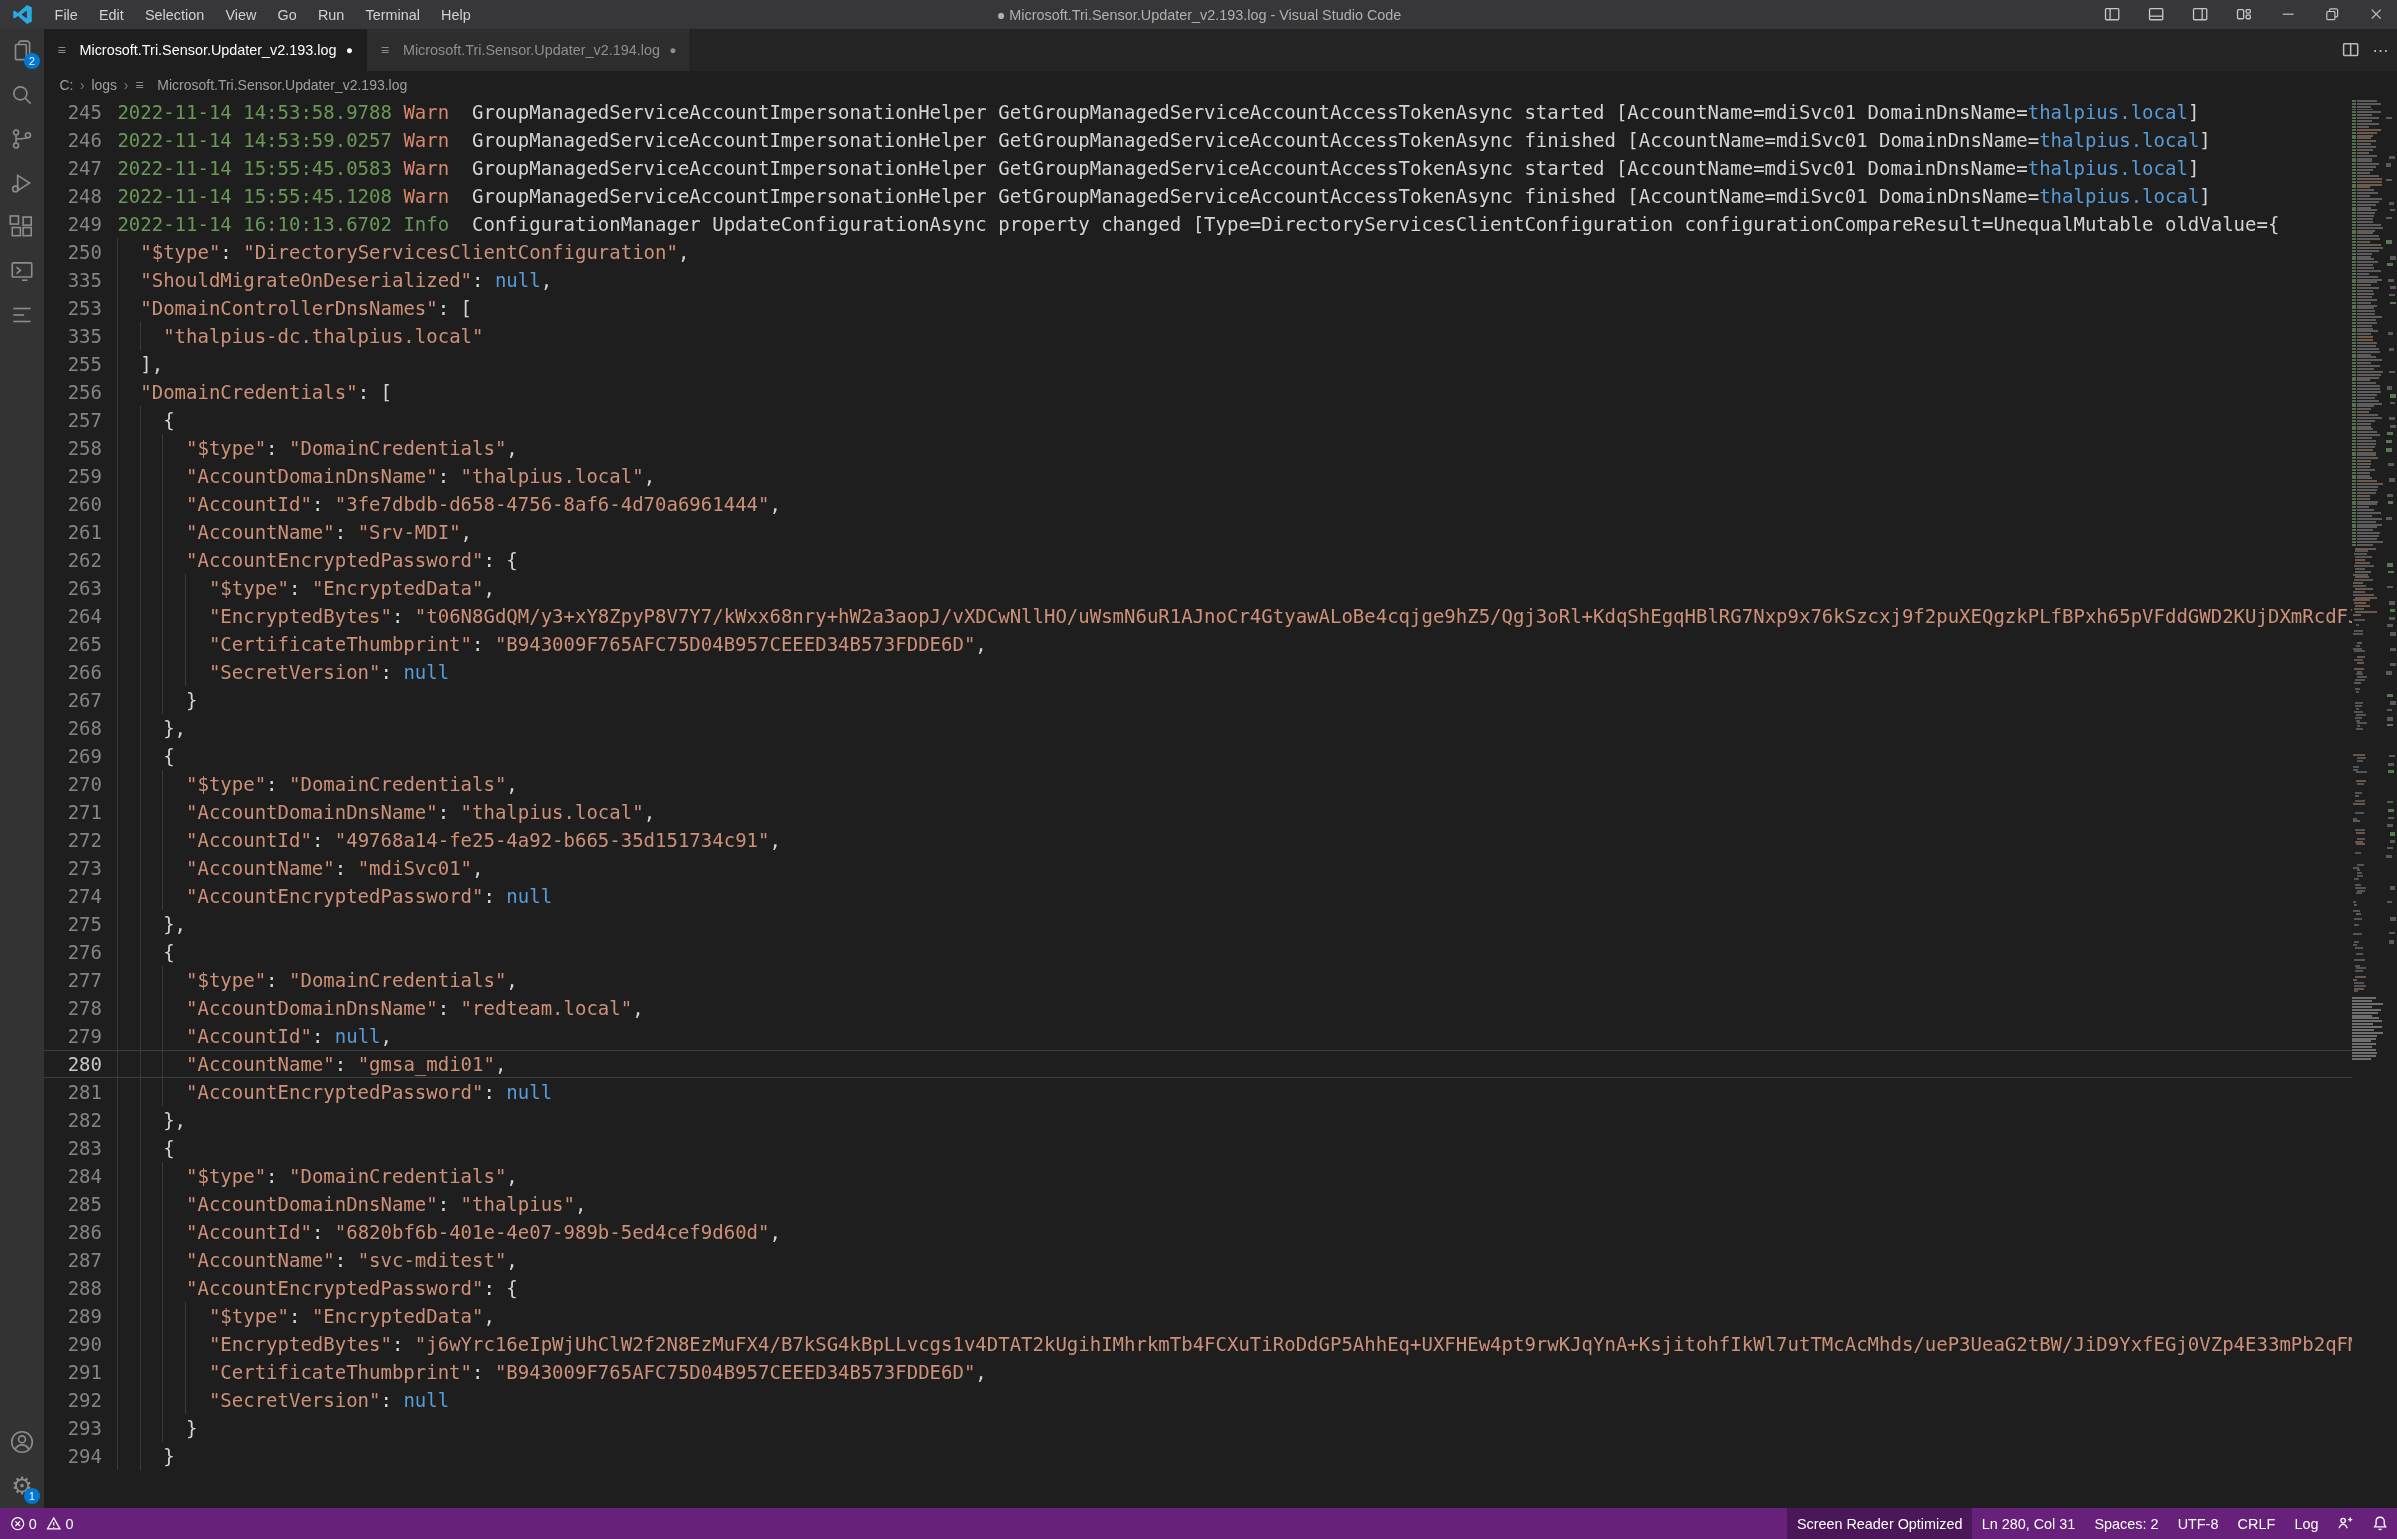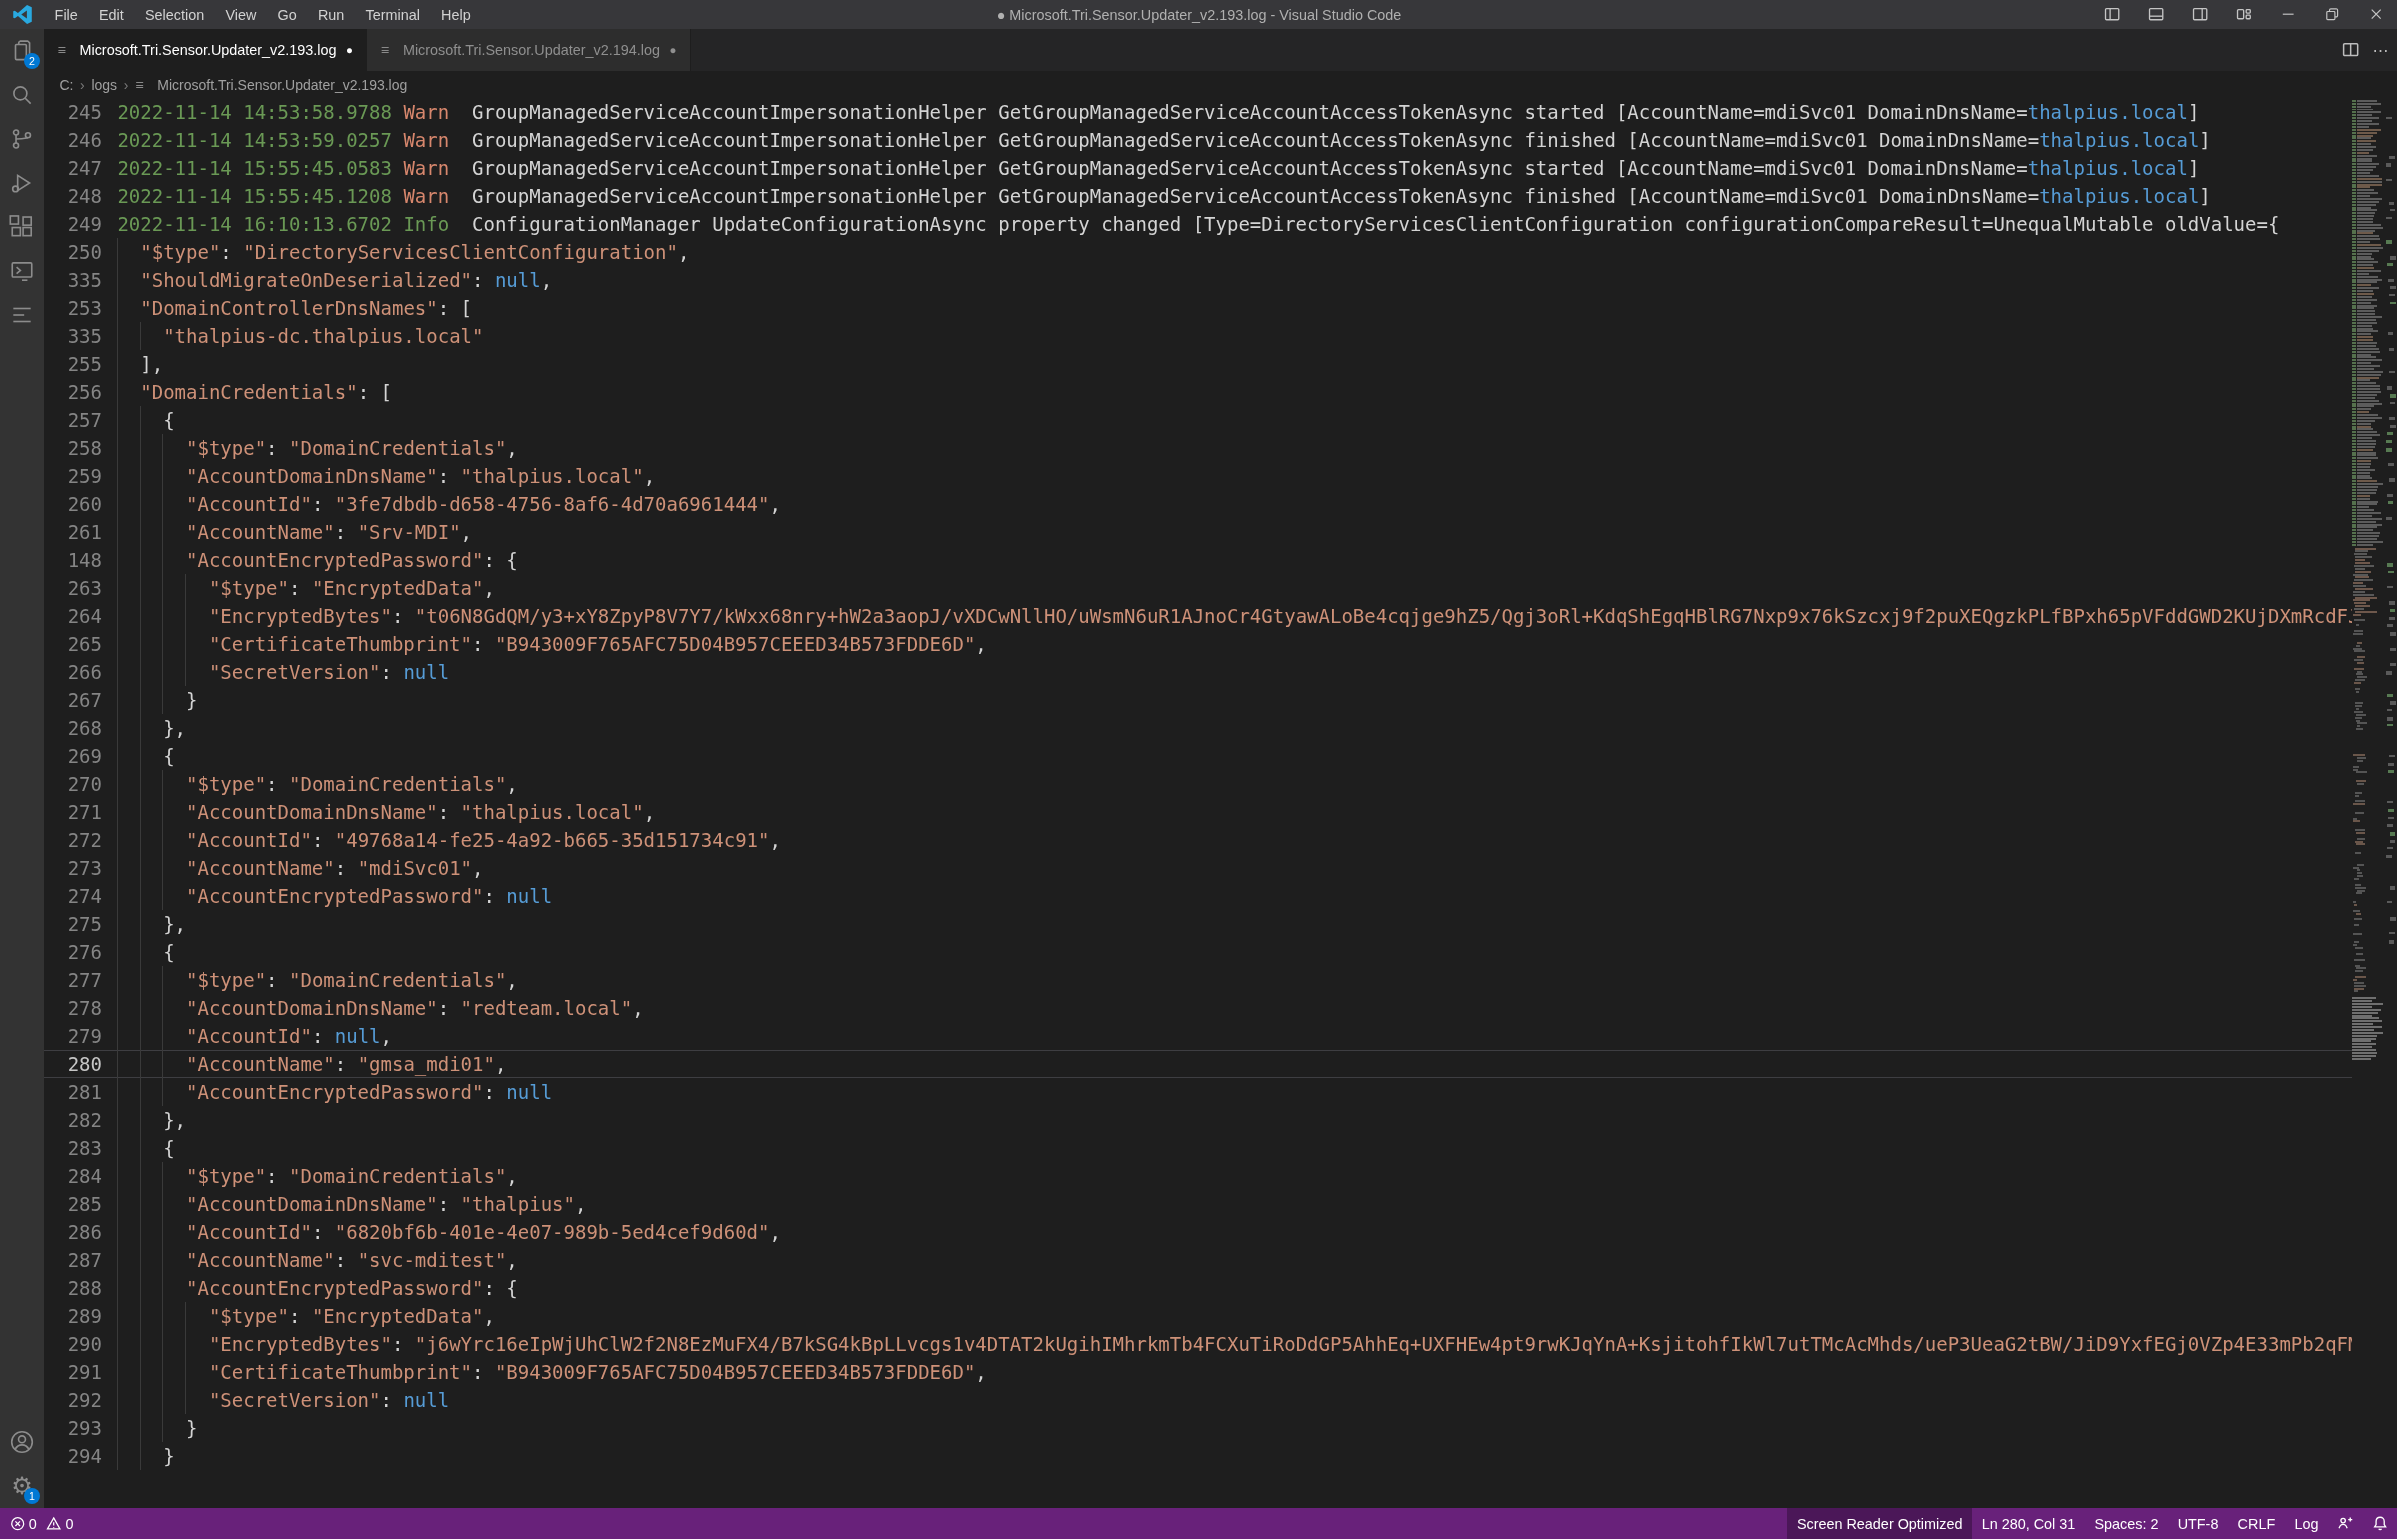--- a/index.html
+++ b/index.html
@@ -255,21 +255,21 @@
             <div class="row"><div class="guide" style="left: 73px;"></div><div class="ln">335</div><div class="gpad"></div><div class="code"><span class="tk-w">  </span><span class="tk-s">"ShouldMigrateOnDeserialized"</span><span class="tk-w">: </span><span class="tk-k">null</span><span class="tk-w">,</span></div></div>
             <div class="row"><div class="guide" style="left: 73px;"></div><div class="ln">253</div><div class="gpad"></div><div class="code"><span class="tk-w">  </span><span class="tk-s">"DomainControllerDnsNames"</span><span class="tk-w">: [</span></div></div>
             <div class="row"><div class="guide" style="left: 73px;"></div><div class="guide" style="left: 96px;"></div><div class="ln">335</div><div class="gpad"></div><div class="code"><span class="tk-w">    </span><span class="tk-s">"thalpius-dc.thalpius.local"</span></div></div>
             <div class="row"><div class="guide" style="left: 73px;"></div><div class="ln">255</div><div class="gpad"></div><div class="code"><span class="tk-w">  ],</span></div></div>
             <div class="row"><div class="guide" style="left: 73px;"></div><div class="ln">256</div><div class="gpad"></div><div class="code"><span class="tk-w">  </span><span class="tk-s">"DomainCredentials"</span><span class="tk-w">: [</span></div></div>
             <div class="row"><div class="guide" style="left: 73px;"></div><div class="guide" style="left: 96px;"></div><div class="ln">257</div><div class="gpad"></div><div class="code"><span class="tk-w">    {</span></div></div>
             <div class="row"><div class="guide" style="left: 73px;"></div><div class="guide" style="left: 96px;"></div><div class="guide" style="left: 118px;"></div><div class="ln">258</div><div class="gpad"></div><div class="code"><span class="tk-w">      </span><span class="tk-s">"$type"</span><span class="tk-w">: </span><span class="tk-s">"DomainCredentials"</span><span class="tk-w">,</span></div></div>
             <div class="row"><div class="guide" style="left: 73px;"></div><div class="guide" style="left: 96px;"></div><div class="guide" style="left: 118px;"></div><div class="ln">259</div><div class="gpad"></div><div class="code"><span class="tk-w">      </span><span class="tk-s">"AccountDomainDnsName"</span><span class="tk-w">: </span><span class="tk-s">"thalpius.local"</span><span class="tk-w">,</span></div></div>
             <div class="row"><div class="guide" style="left: 73px;"></div><div class="guide" style="left: 96px;"></div><div class="guide" style="left: 118px;"></div><div class="ln">260</div><div class="gpad"></div><div class="code"><span class="tk-w">      </span><span class="tk-s">"AccountId"</span><span class="tk-w">: </span><span class="tk-s">"3fe7dbdb-d658-4756-8af6-4d70a6961444"</span><span class="tk-w">,</span></div></div>
             <div class="row"><div class="guide" style="left: 73px;"></div><div class="guide" style="left: 96px;"></div><div class="guide" style="left: 118px;"></div><div class="ln">261</div><div class="gpad"></div><div class="code"><span class="tk-w">      </span><span class="tk-s">"AccountName"</span><span class="tk-w">: </span><span class="tk-s">"Srv-MDI"</span><span class="tk-w">,</span></div></div>
-            <div class="row"><div class="guide" style="left: 73px;"></div><div class="guide" style="left: 96px;"></div><div class="guide" style="left: 118px;"></div><div class="ln">148</div><div class="gpad"></div><div class="code"><span class="tk-w">      </span><span class="tk-s">"AccountEncryptedPassword"</span><span class="tk-w">: {</span></div></div>
+            <div class="row"><div class="guide" style="left: 73px;"></div><div class="guide" style="left: 96px;"></div><div class="guide" style="left: 118px;"></div><div class="ln">262</div><div class="gpad"></div><div class="code"><span class="tk-w">      </span><span class="tk-s">"AccountEncryptedPassword"</span><span class="tk-w">: {</span></div></div>
             <div class="row"><div class="guide" style="left: 73px;"></div><div class="guide" style="left: 96px;"></div><div class="guide" style="left: 118px;"></div><div class="guide" style="left: 141px;"></div><div class="ln">263</div><div class="gpad"></div><div class="code"><span class="tk-w">        </span><span class="tk-s">"$type"</span><span class="tk-w">: </span><span class="tk-s">"EncryptedData"</span><span class="tk-w">,</span></div></div>
             <div class="row"><div class="guide" style="left: 73px;"></div><div class="guide" style="left: 96px;"></div><div class="guide" style="left: 118px;"></div><div class="guide" style="left: 141px;"></div><div class="ln">264</div><div class="gpad"></div><div class="code"><span class="tk-w">        </span><span class="tk-s">"EncryptedBytes"</span><span class="tk-w">: </span><span class="tk-s">"t06N8GdQM/y3+xY8ZpyP8V7Y7/kWxx68nry+hW2a3aopJ/vXDCwNllHO/uWsmN6uR1AJnoCr4GtyawALoBe4cqjge9hZ5/Qgj3oRl+KdqShEgqHBlRG7Nxp9x76kSzcxj9f2puXEQgzkPLfBPxh65pVFddGWD2KUjDXmRcdFJtvsA2oqM4t0FpVhNz"</span></div></div>
             <div class="row"><div class="guide" style="left: 73px;"></div><div class="guide" style="left: 96px;"></div><div class="guide" style="left: 118px;"></div><div class="guide" style="left: 141px;"></div><div class="ln">265</div><div class="gpad"></div><div class="code"><span class="tk-w">        </span><span class="tk-s">"CertificateThumbprint"</span><span class="tk-w">: </span><span class="tk-s">"B943009F765AFC75D04B957CEEED34B573FDDE6D"</span><span class="tk-w">,</span></div></div>
             <div class="row"><div class="guide" style="left: 73px;"></div><div class="guide" style="left: 96px;"></div><div class="guide" style="left: 118px;"></div><div class="guide" style="left: 141px;"></div><div class="ln">266</div><div class="gpad"></div><div class="code"><span class="tk-w">        </span><span class="tk-s">"SecretVersion"</span><span class="tk-w">: </span><span class="tk-k">null</span></div></div>
             <div class="row"><div class="guide" style="left: 73px;"></div><div class="guide" style="left: 96px;"></div><div class="guide" style="left: 118px;"></div><div class="ln">267</div><div class="gpad"></div><div class="code"><span class="tk-w">      }</span></div></div>
             <div class="row"><div class="guide" style="left: 73px;"></div><div class="guide" style="left: 96px;"></div><div class="ln">268</div><div class="gpad"></div><div class="code"><span class="tk-w">    },</span></div></div>
             <div class="row"><div class="guide" style="left: 73px;"></div><div class="guide" style="left: 96px;"></div><div class="ln">269</div><div class="gpad"></div><div class="code"><span class="tk-w">    {</span></div></div>
             <div class="row"><div class="guide" style="left: 73px;"></div><div class="guide" style="left: 96px;"></div><div class="guide" style="left: 118px;"></div><div class="ln">270</div><div class="gpad"></div><div class="code"><span class="tk-w">      </span><span class="tk-s">"$type"</span><span class="tk-w">: </span><span class="tk-s">"DomainCredentials"</span><span class="tk-w">,</span></div></div>
             <div class="row"><div class="guide" style="left: 73px;"></div><div class="guide" style="left: 96px;"></div><div class="guide" style="left: 118px;"></div><div class="ln">271</div><div class="gpad"></div><div class="code"><span class="tk-w">      </span><span class="tk-s">"AccountDomainDnsName"</span><span class="tk-w">: </span><span class="tk-s">"thalpius.local"</span><span class="tk-w">,</span></div></div>
             <div class="row"><div class="guide" style="left: 73px;"></div><div class="guide" style="left: 96px;"></div><div class="guide" style="left: 118px;"></div><div class="ln">272</div><div class="gpad"></div><div class="code"><span class="tk-w">      </span><span class="tk-s">"AccountId"</span><span class="tk-w">: </span><span class="tk-s">"49768a14-fe25-4a92-b665-35d151734c91"</span><span class="tk-w">,</span></div></div>

